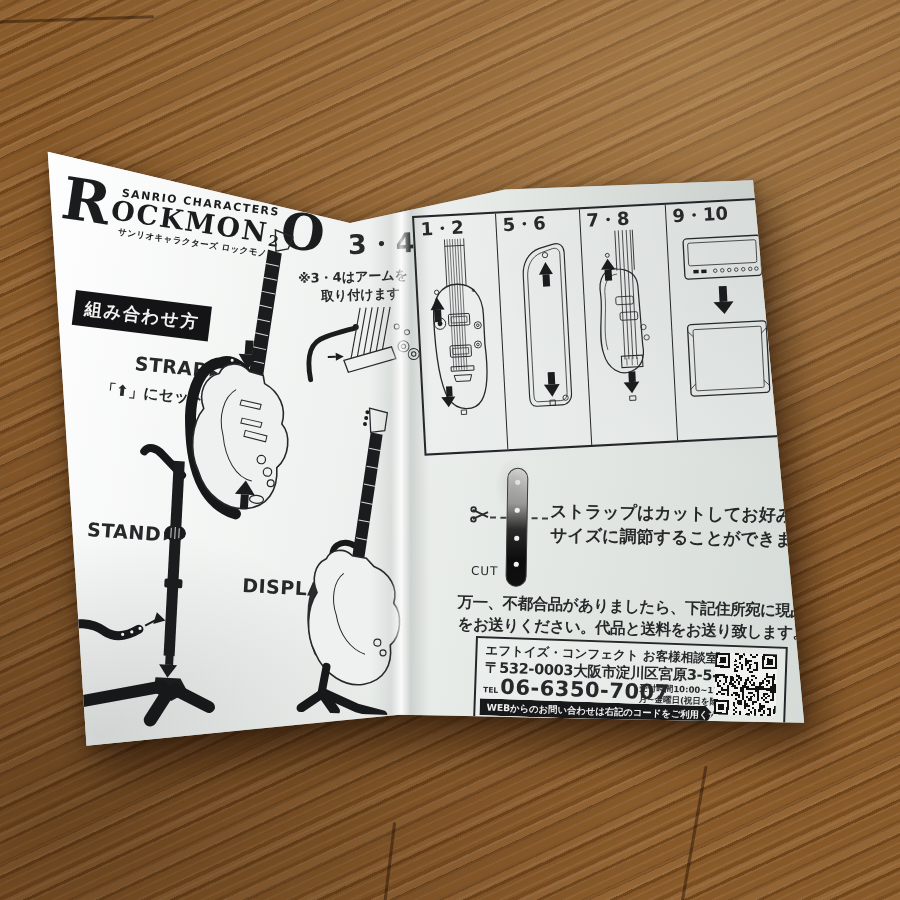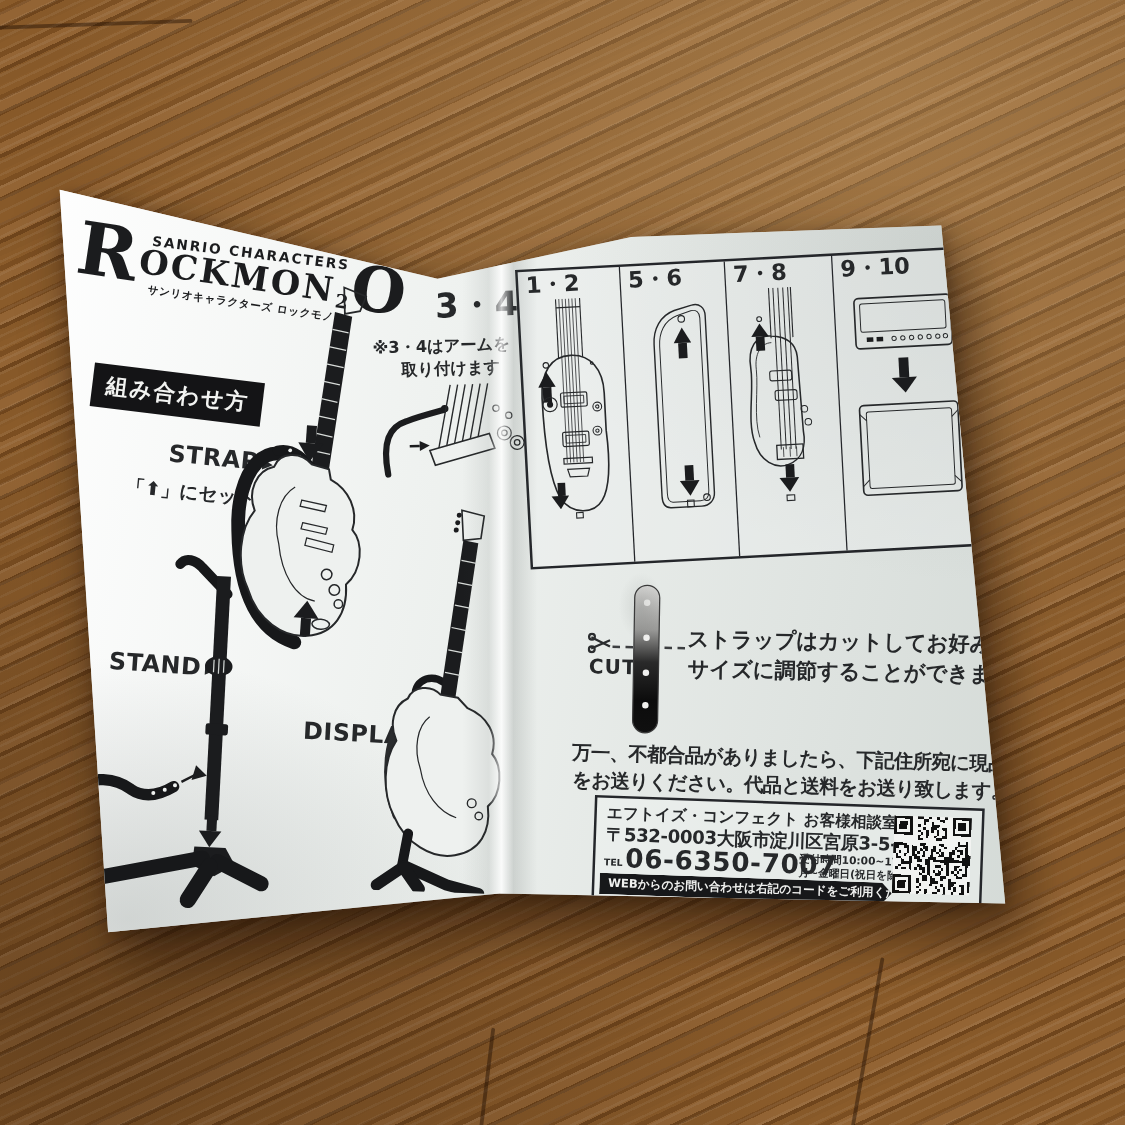--- a/index.html
+++ b/index.html
@@ -49,21 +49,21 @@
   .itemlabel{font-weight:bold;font-size:19px;letter-spacing:.5px;white-space:nowrap;}
   .pointer{font-size:11px;vertical-align:2px;margin-left:3px;}
   .setnote{font-weight:bold;font-size:15px;white-space:nowrap;}
   .stepnum{font-weight:bold;font-size:27px;letter-spacing:1px;white-space:nowrap;}
   .stepnote{font-weight:bold;font-size:13px;white-space:nowrap;}
   .panel{border:2px solid #24262a;display:flex;background:rgba(238,241,239,.4);}
   .col{position:relative;border-right:1.6px solid #24262a;display:flex;flex-direction:column;}
   .col:last-child{border-right:none;}
   .colhead{font-weight:bold;font-size:18px;padding:3px 0 0 6px;line-height:1;white-space:nowrap;}
   .col svg{display:block;width:100%;height:182px;margin-top:2px;}
-  .cutlabel{font-weight:bold;font-size:16px;letter-spacing:1px;}
+  .cutlabel{font-weight:normal;font-size:12px;letter-spacing:1px;margin-top:40px;}
   .dashline{border-top:2px dashed #3c3e40;width:58px;}
   .cutnote{font-weight:bold;font-size:17px;white-space:nowrap;}
   .notice{font-weight:bold;font-size:15.5px;white-space:nowrap;letter-spacing:-.5px;}
   .contact{border:2px solid #24262a;background:rgba(240,243,241,.5);}
   .c-company{position:absolute;left:8px;top:4px;font-size:12.5px;font-weight:bold;white-space:nowrap;}
   .c-address{position:absolute;left:8px;top:20px;font-size:14.5px;font-weight:600;white-space:nowrap;letter-spacing:-.3px;}
   .c-telrow{position:absolute;left:7px;top:38px;display:flex;align-items:flex-end;}
   .c-tel{font-size:7.5px;font-weight:bold;margin:0 2px 3px 0;}
   .c-phone{font-size:21px;font-weight:bold;letter-spacing:.5px;line-height:1;white-space:nowrap;}
   .c-hours{position:absolute;left:163px;top:39px;font-size:8.5px;font-weight:600;line-height:1.25;white-space:nowrap;}

